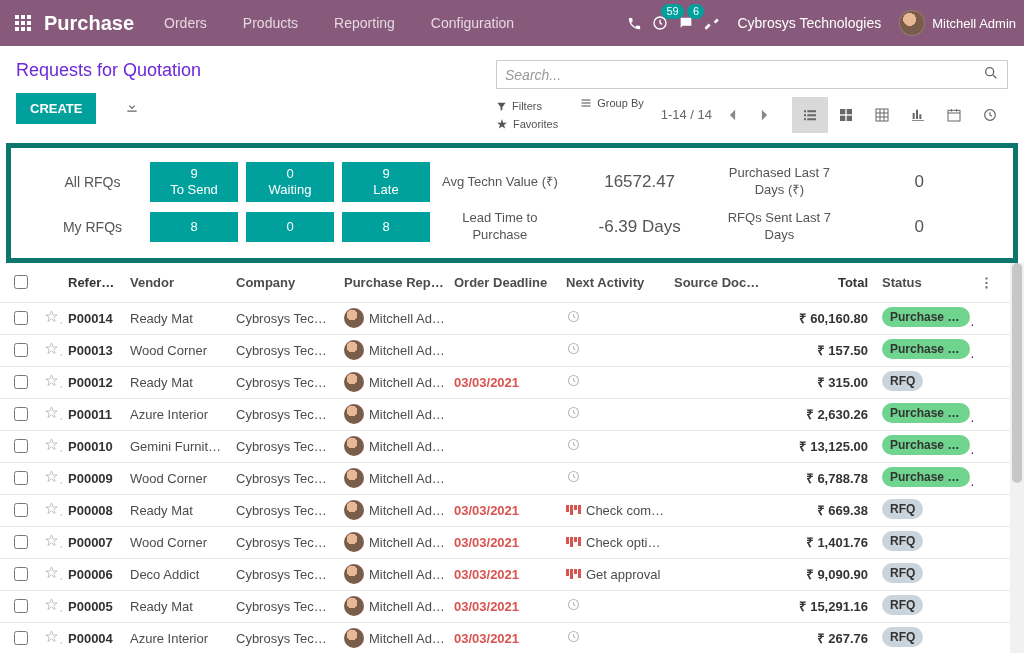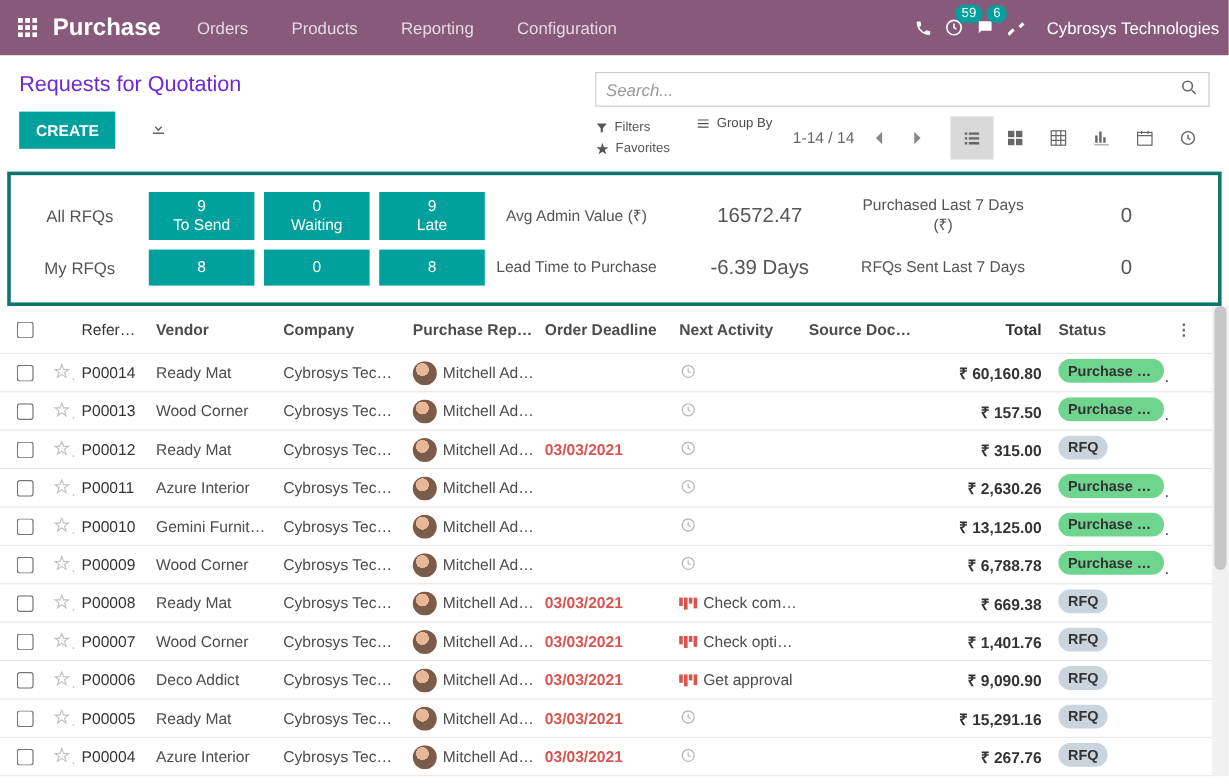--- a/index.html
+++ b/index.html
@@ -31,40 +31,40 @@
 .tools{display:flex;align-items:center}
 .tool-grp{display:flex;flex-direction:column;gap:6px;margin-right:22px;color:#555}
 .tool-item{display:flex;align-items:flex-end;gap:5px;cursor:pointer;font-size:11px}
 .pager{display:flex;align-items:center;gap:8px;margin-left:auto;color:#666}
 .pager-txt{text-align:center;line-height:1.3;font-size:13px}
 .page-btn{width:24px;height:34px;display:flex;align-items:center;justify-content:center;cursor:pointer;color:#888}
 .views{display:flex;margin-left:16px}
 .view-btn{width:36px;height:36px;display:flex;align-items:center;justify-content:center;cursor:pointer;color:#666}
 .view-btn.active{background:#d9d9d9}
 
-.dashboard{margin:10px 6px 0 6px;border:3px solid #0f766e;padding:10px 0}
+.dashboard{margin:10px 6px 0 6px;border:5px solid #0f766e;padding:10px 24px}
 .dash-row{display:flex;align-items:center;padding:4px 0}
 .dash-lbl{width:115px;text-align:center;color:#555;font-size:14px}
 .dash-tiles{display:flex;gap:8px}
 .tile{width:88px;height:40px;background:#00A09D;color:#fff;display:flex;flex-direction:column;align-items:center;justify-content:center;font-size:13px;line-height:1.2}
 .tile.single{height:30px}
 .kpi{flex:1;display:flex}
 .kpi-col{flex:1;display:flex;flex-direction:column;align-items:center;justify-content:center;color:#555;padding:0 4px}
 .kpi-label{font-size:13px;text-align:center;line-height:1.3}
 .kpi-val{font-size:17px}
 
 .table-wrap{display:flex}
 .table{flex:1}
 .thead,.row{display:flex;align-items:center;border-bottom:1px solid #e8e8e8;padding:0 4px}
 .thead{height:40px;font-weight:600;color:#4c4c4c}
 .row{height:32px}
 .cell{padding:0 6px;overflow:hidden;text-overflow:ellipsis;white-space:nowrap}
 .c-chk{width:34px;display:flex;justify-content:center}
 .c-star{width:24px;color:#c0c0c0}
-.c-ref{width:62px;font-weight:400;color:#333}
+.c-ref{width:62px;font-weight:700;color:#333}
 .c-vendor{width:106px}
 .c-company{width:108px}
 .c-rep{width:110px;display:flex;align-items:center;gap:5px}
 .c-deadline{width:112px}
 .c-deadline.overdue{color:#d9534f;font-weight:600}
 .c-activity{width:108px;display:flex;align-items:center;gap:5px}
 .c-src{width:100px}
 .c-total{width:106px;text-align:right;font-weight:600;color:#333}
 .c-status{width:100px;padding-left:8px}
 .c-menu{width:18px;text-align:center;color:#666}
@@ -121,20 +121,24 @@
           <path d="M4 4h16v12H7l-3 3V4z"></path>
         </svg>
       <span class="badge">6</span>
     </div>
     <div class="nav-ic">
         <svg width="15" height="15" viewBox="0 0 24 24" class="svg-icon">
           <path d="M22 7l-3-3-5 5 3 3 5-5zM2 22l7-7-3-3-7 7 3 3zm11-14l3 3"></path>
         </svg>
       </div>
     <div class="company">Cybrosys Technologies</div>
+    <div class="user">
+      <div class="avatar"></div>
+      <span>Mitchell Admin</span>
+    </div>
   </div>
 </div>
 
 <div class="control-bar">
   <div class="cb-left">
     <div class="title">Requests for Quotation</div>
     <div class="btns">
       <button class="btn-create">CREATE</button>
       <span class="btn-dl"><svg width="14" height="14" viewBox="0 0 24 24">
             <path fill="currentColor" d="M12 3v10l-4-4-1.4 1.4L12 16l5.4-5.6L16 9l-4 4V3h0zM4 18h16v2H4z"></path>
@@ -237,21 +241,21 @@
           <span>0</span>
           <span>Waiting</span>
         </div>
         <div class="tile">
           <span>9</span>
           <span>Late</span>
         </div>
       </div>
     <div class="kpi">
       <div class="kpi-col">
-          <span class="kpi-label">Avg Admin Value (₹)</span>
+          <span class="kpi-label">Avg Techn Value (₹)</span>
         </div>
       <div class="kpi-col">
           <span class="kpi-val">16572.47</span>
         </div>
       <div class="kpi-col">
           <span class="kpi-label">Purchased Last 7 Days (₹)</span>
         </div>
       <div class="kpi-col">
           <span class="kpi-val">0</span>
         </div>

